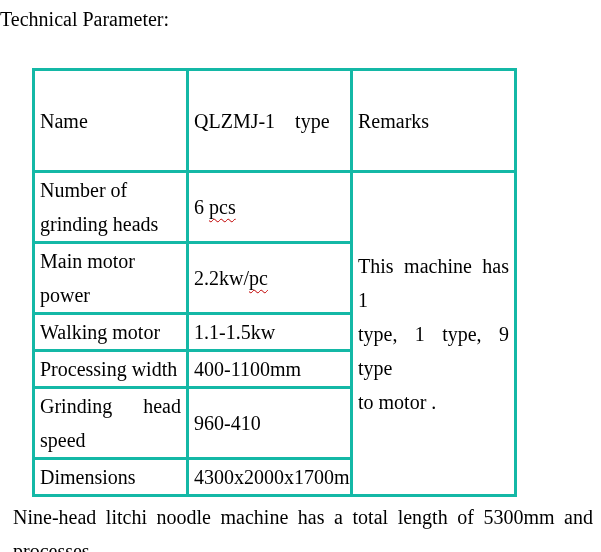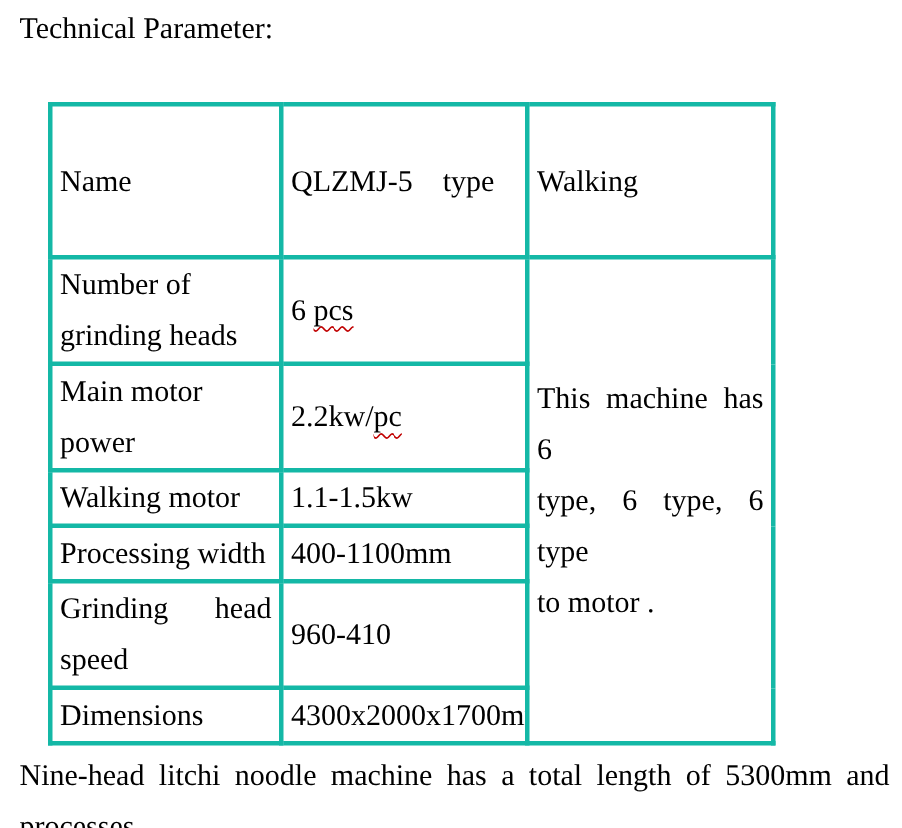--- a/index.html
+++ b/index.html
@@ -11,21 +11,21 @@
     position: relative;
     width: 601px;
     height: 552px;
     font-family: "Liberation Serif", serif;
     font-size: 20px;
     color: #000000;
     overflow: hidden;
   }
   .doc-title {
     position: absolute;
-    left: 13px;
+    left: 0;
     top: 8px;
     line-height: 22px;
     white-space: pre;
   }
   table.param-table {
     position: absolute;
     left: 32px;
     top: 68px;
     width: 482px;
     border-collapse: collapse;
@@ -82,33 +82,33 @@
 
 <table class="param-table">
   <colgroup>
     <col style="width:154px">
     <col style="width:164px">
     <col style="width:164px">
   </colgroup>
   <tbody>
     <tr class="row-header">
       <td>Name</td>
-      <td class="type-cell">QLZMJ-5    type</td>
-      <td>Walking</td>
+      <td class="type-cell">QLZMJ-1    type</td>
+      <td>Remarks</td>
     </tr>
 
     <tr class="row-heads">
       <td>
         <div class="line">Number of</div>
         <div class="line">grinding heads</div>
       </td>
       <td><span>6 </span><span class="sq">pcs</span></td>
       <td rowspan="6" class="remarks-cell">
-        <div class="line jline">This machine has 6</div>
-        <div class="line jline">type, 6 type, 6 type</div>
+        <div class="line jline">This machine has 1</div>
+        <div class="line jline">type, 1 type, 9 type</div>
         <div class="line">to motor .</div>
       </td>
     </tr>
 
     <tr class="row-motor">
       <td>Main motor power</td>
       <td><span>2.2kw/</span><span class="sq">pc</span></td>
     </tr>
 
     <tr class="row-walking">

